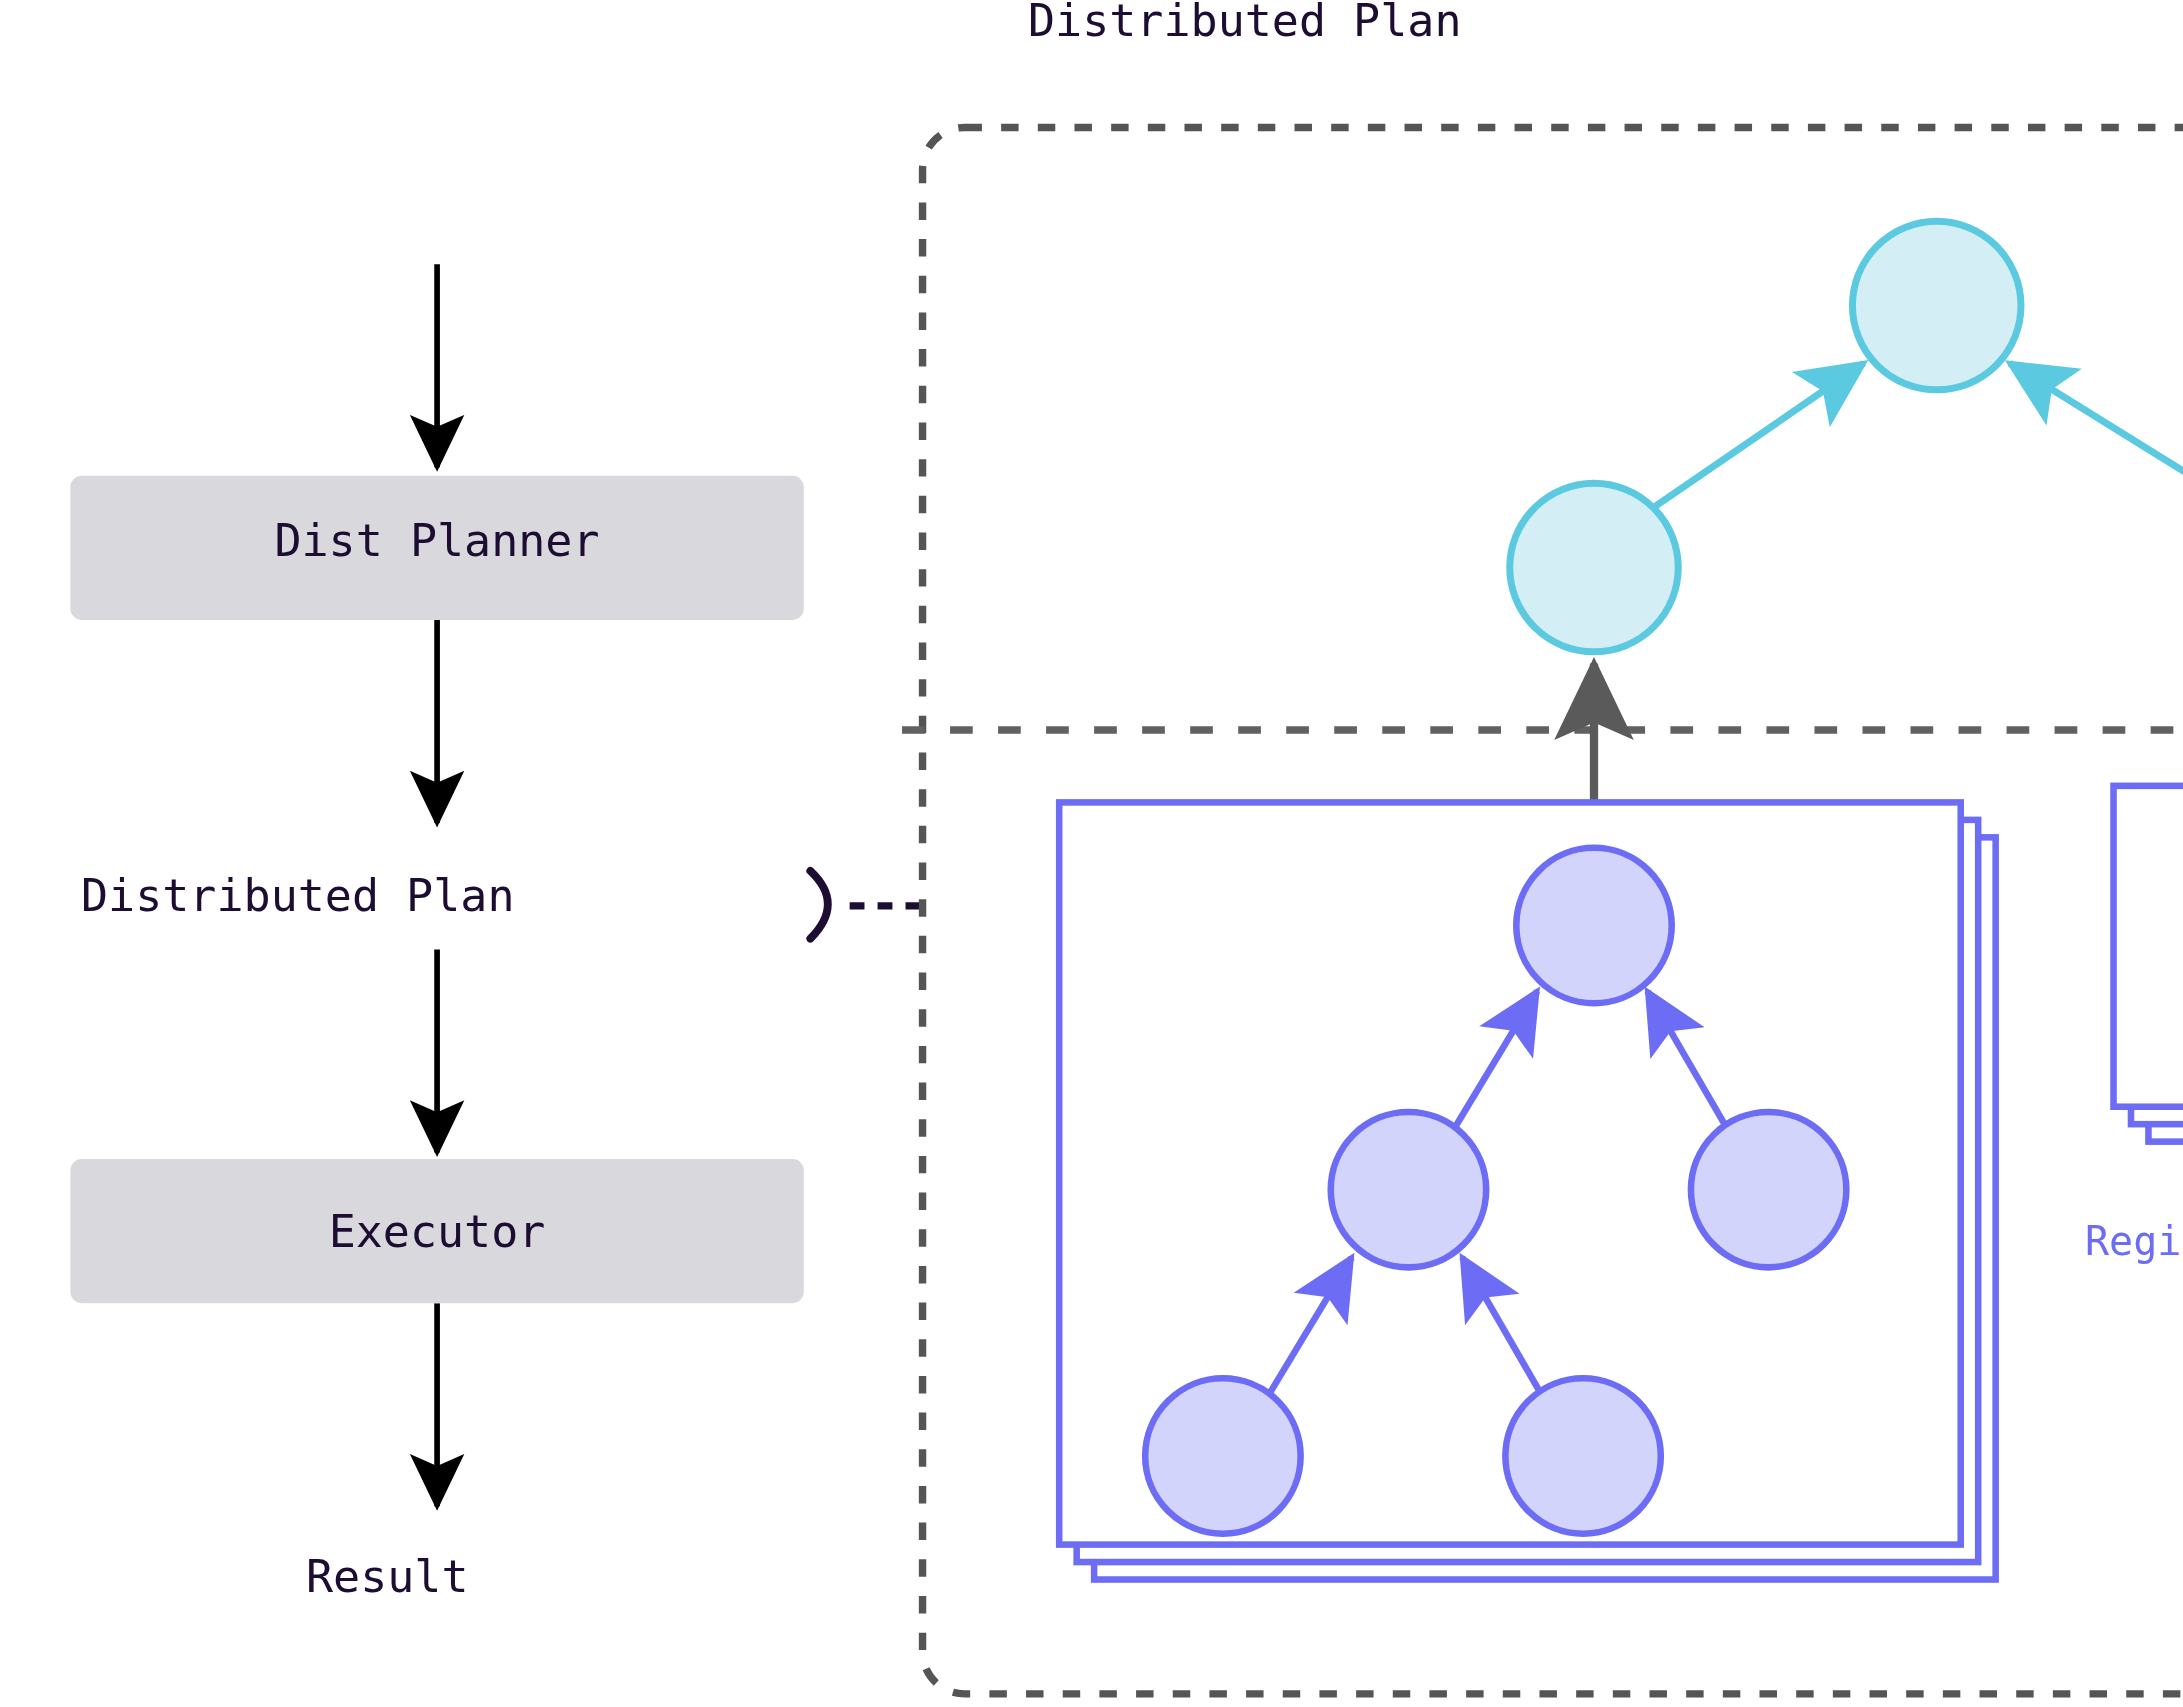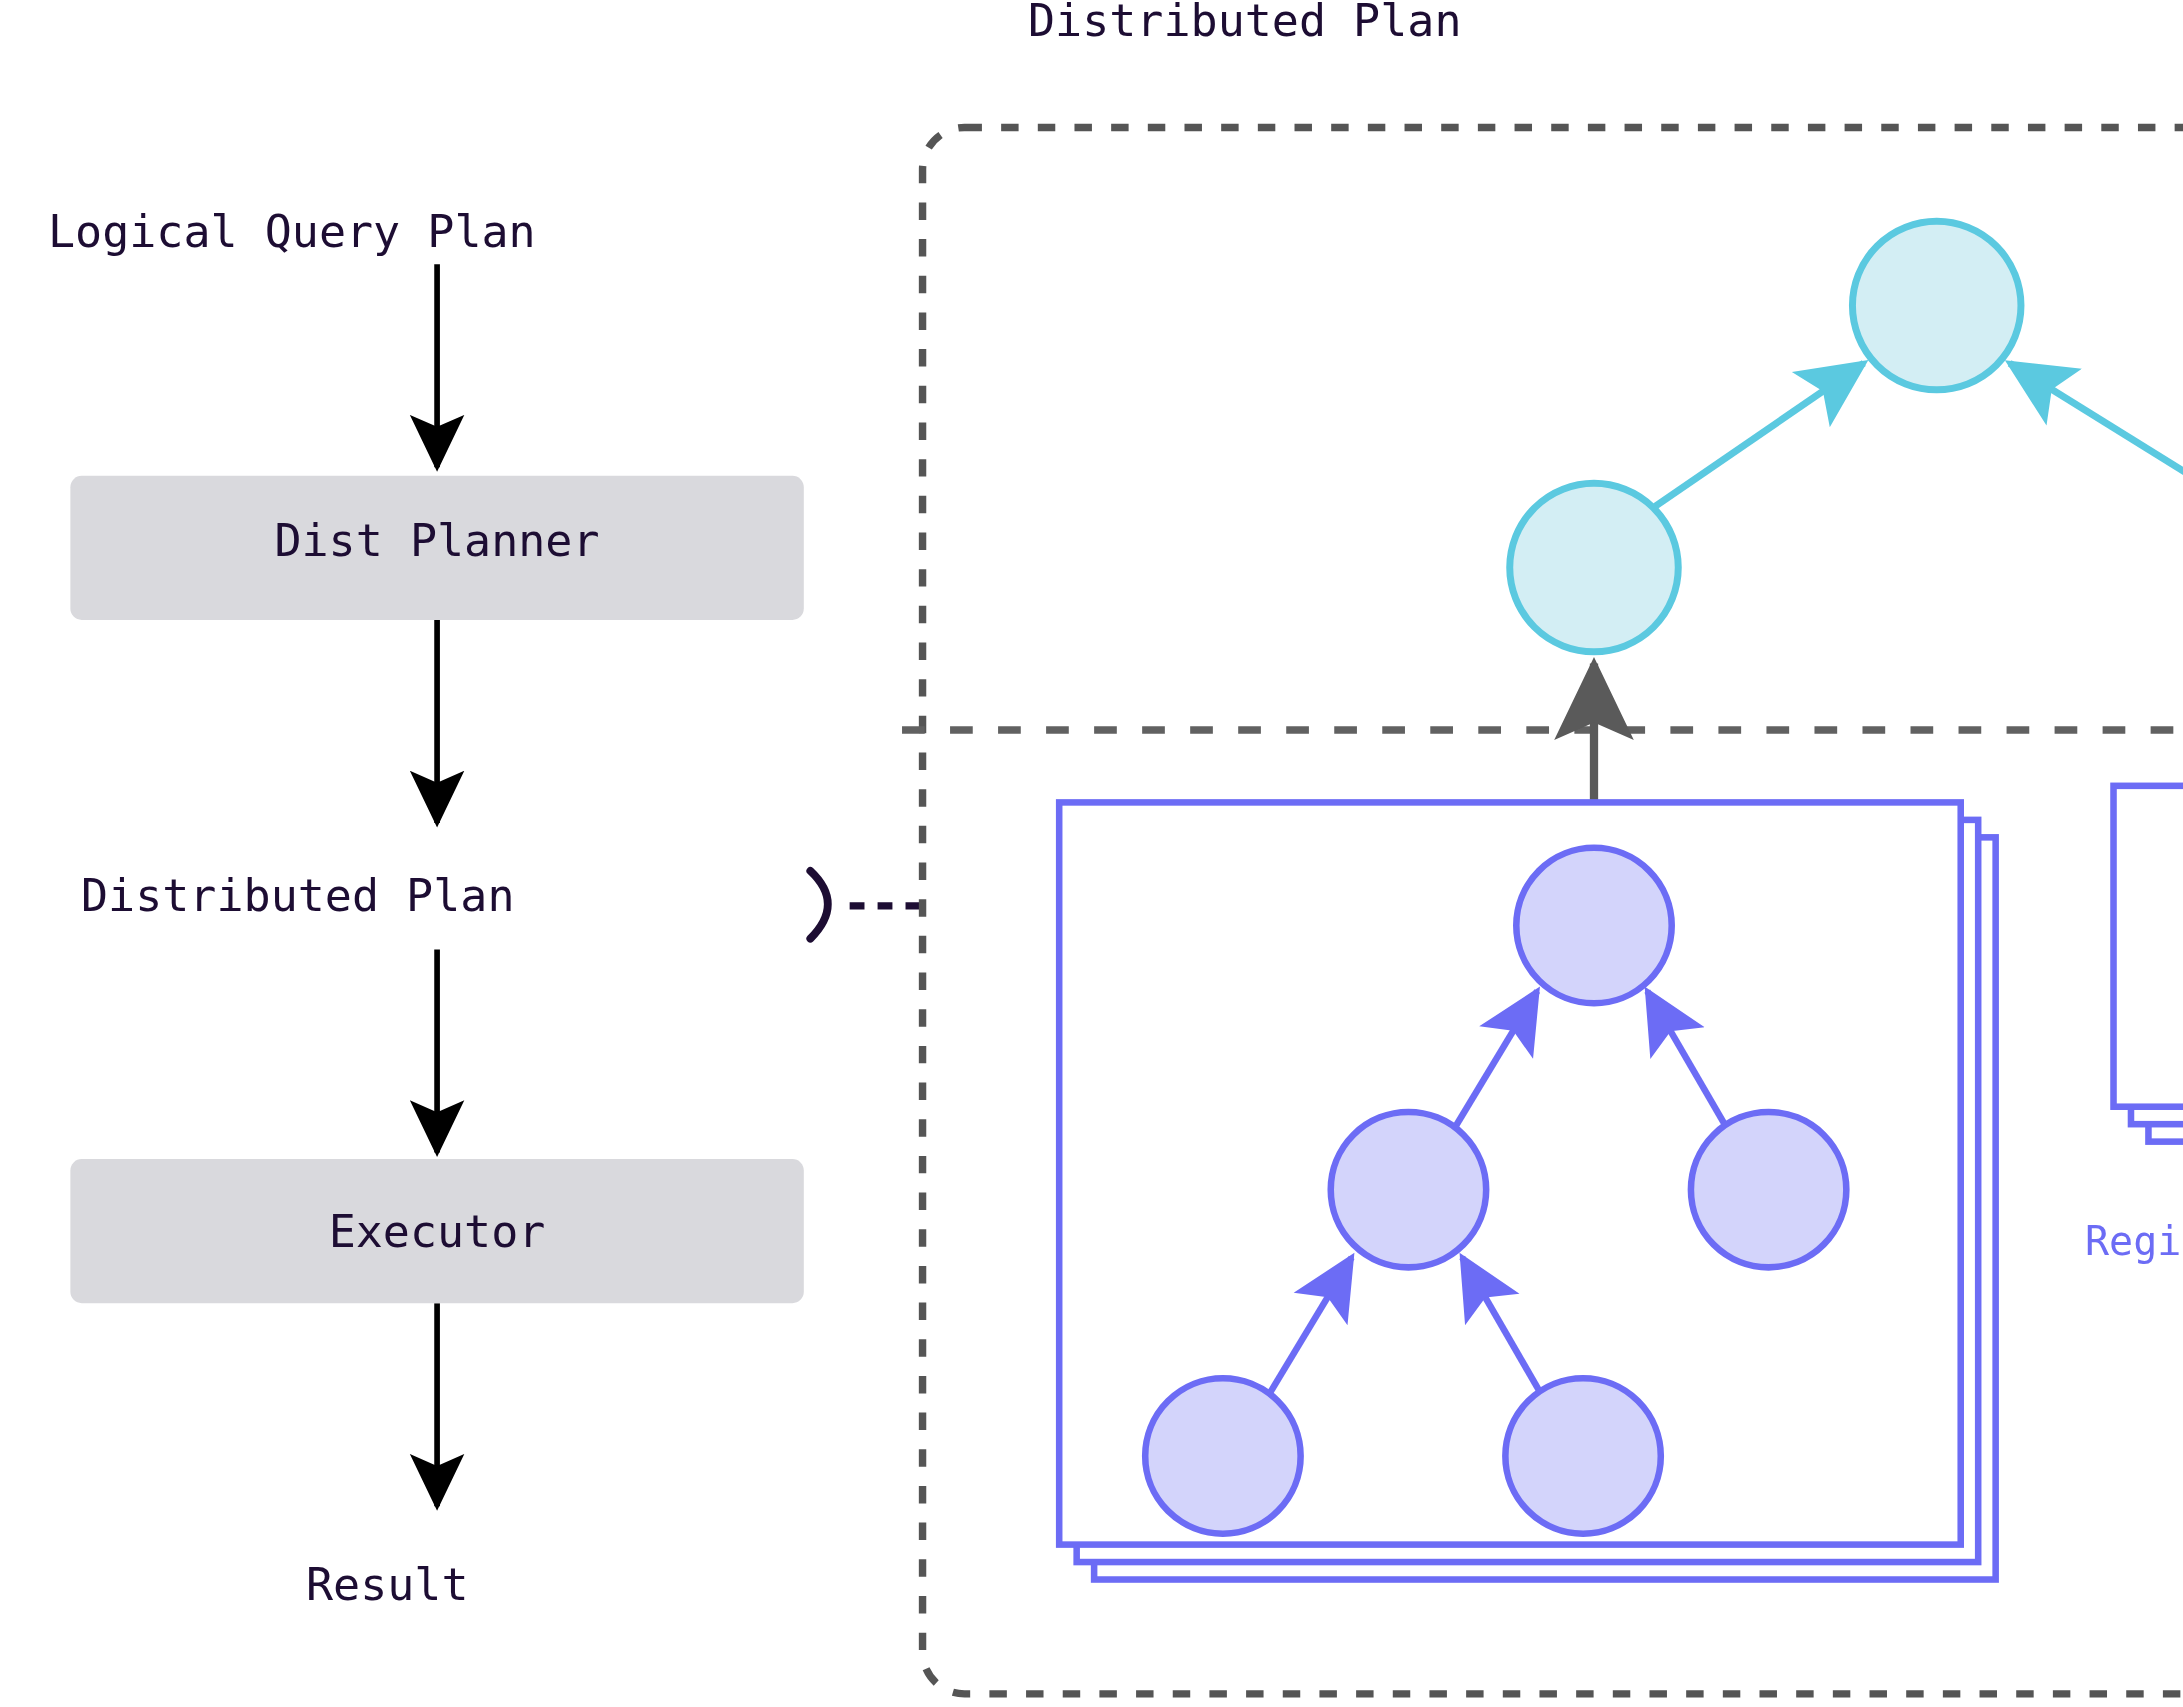--- a/index.html
+++ b/index.html
@@ -87,28 +87,27 @@
     </g>
 
     <g>
       <rect x="4920" y="1880" width="810" height="735" fill="#ffffff" stroke="#6c6cf5" stroke-width="15"></rect>
       <rect x="4880" y="1840" width="810" height="735" fill="#ffffff" stroke="#6c6cf5" stroke-width="15"></rect>
       <rect x="4840" y="1800" width="810" height="735" fill="#ffffff" stroke="#6c6cf5" stroke-width="15"></rect>
       <circle cx="5265" cy="2120" r="178" fill="#d3d4fb" stroke="#6c6cf5" stroke-width="15"></circle>
     </g>
   </svg>
 
-  <div class="lbl lbl-plain" style="left:48px;top:205px;">Logical Query Plan</div>
 
   <div class="lbl lbl-box boxtext" style="left:70px;top:476px;width:734px;height:128px;">Dist Planner</div>
 
   <div class="lbl lbl-plain" style="left:81px;top:869px;">Distributed Plan</div>
 
   <div class="lbl lbl-box boxtext" style="left:70px;top:1159px;width:734px;height:144px;">Executor</div>
 
-  <div class="lbl lbl-plain" style="left:306px;top:1550px;margin-top:8px;">Result</div>
+  <div class="lbl lbl-plain" style="left:306px;top:1550px;">Result</div>
 
   <div class="lbl lbl-plain" style="left:1028px;top:-6.5px;">Distributed Plan</div>
 
   <div class="lbl lbl-regions" style="left:2085px;top:1218px;">Regions</div>
 
 </div>
 
 
 </body></html>

